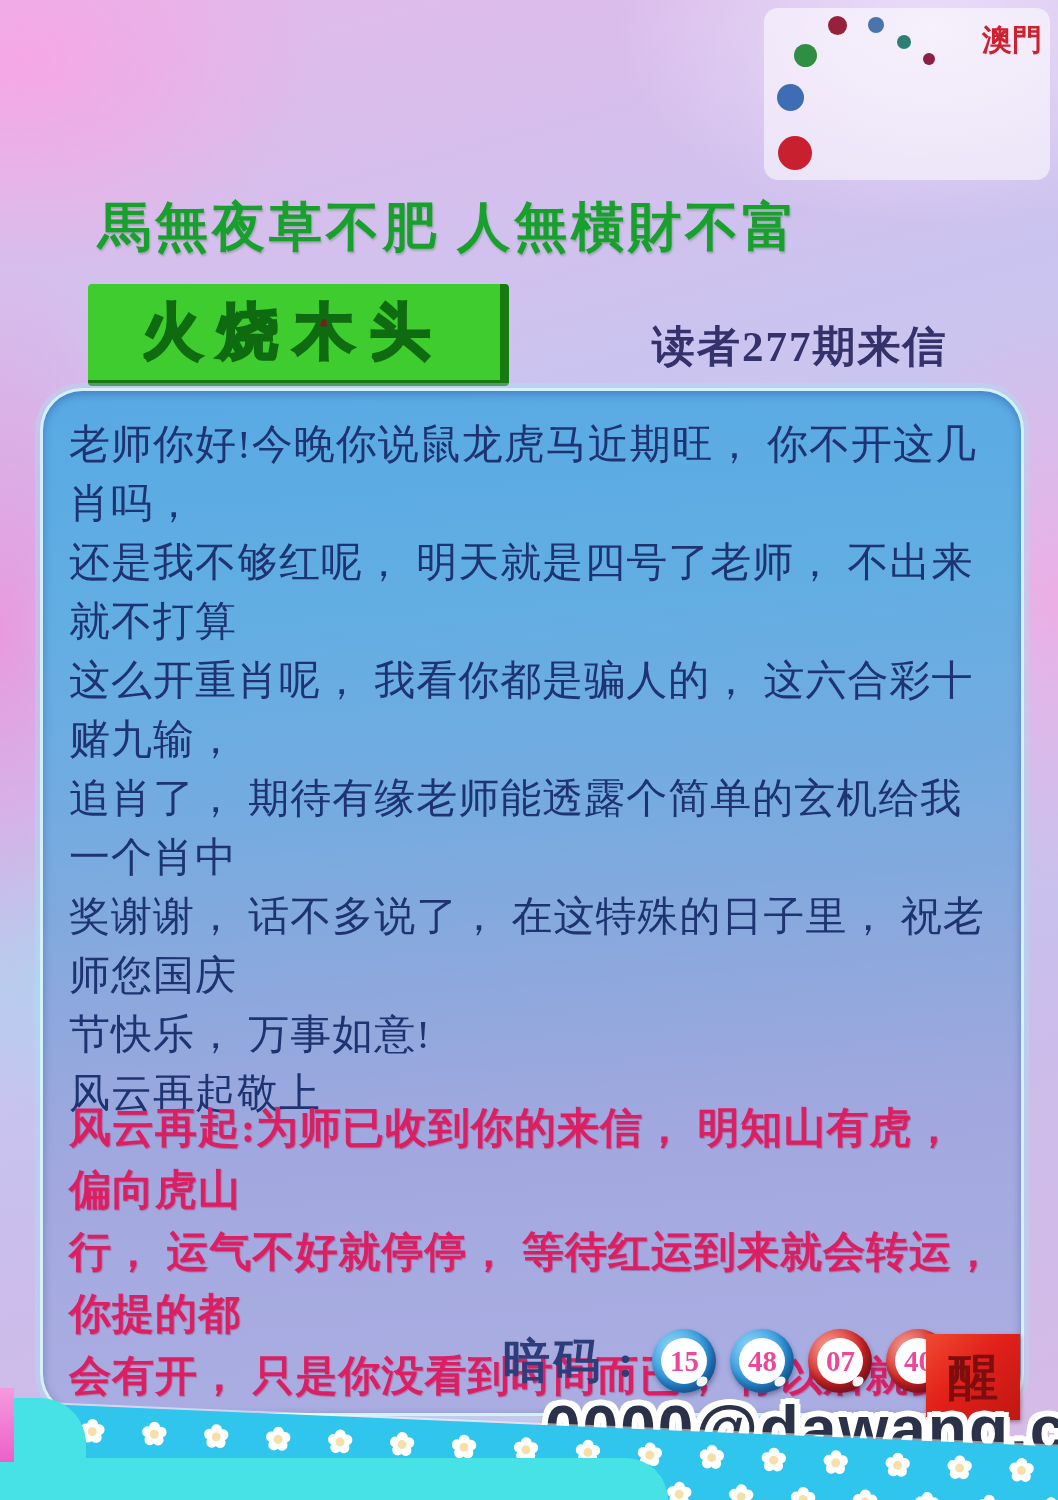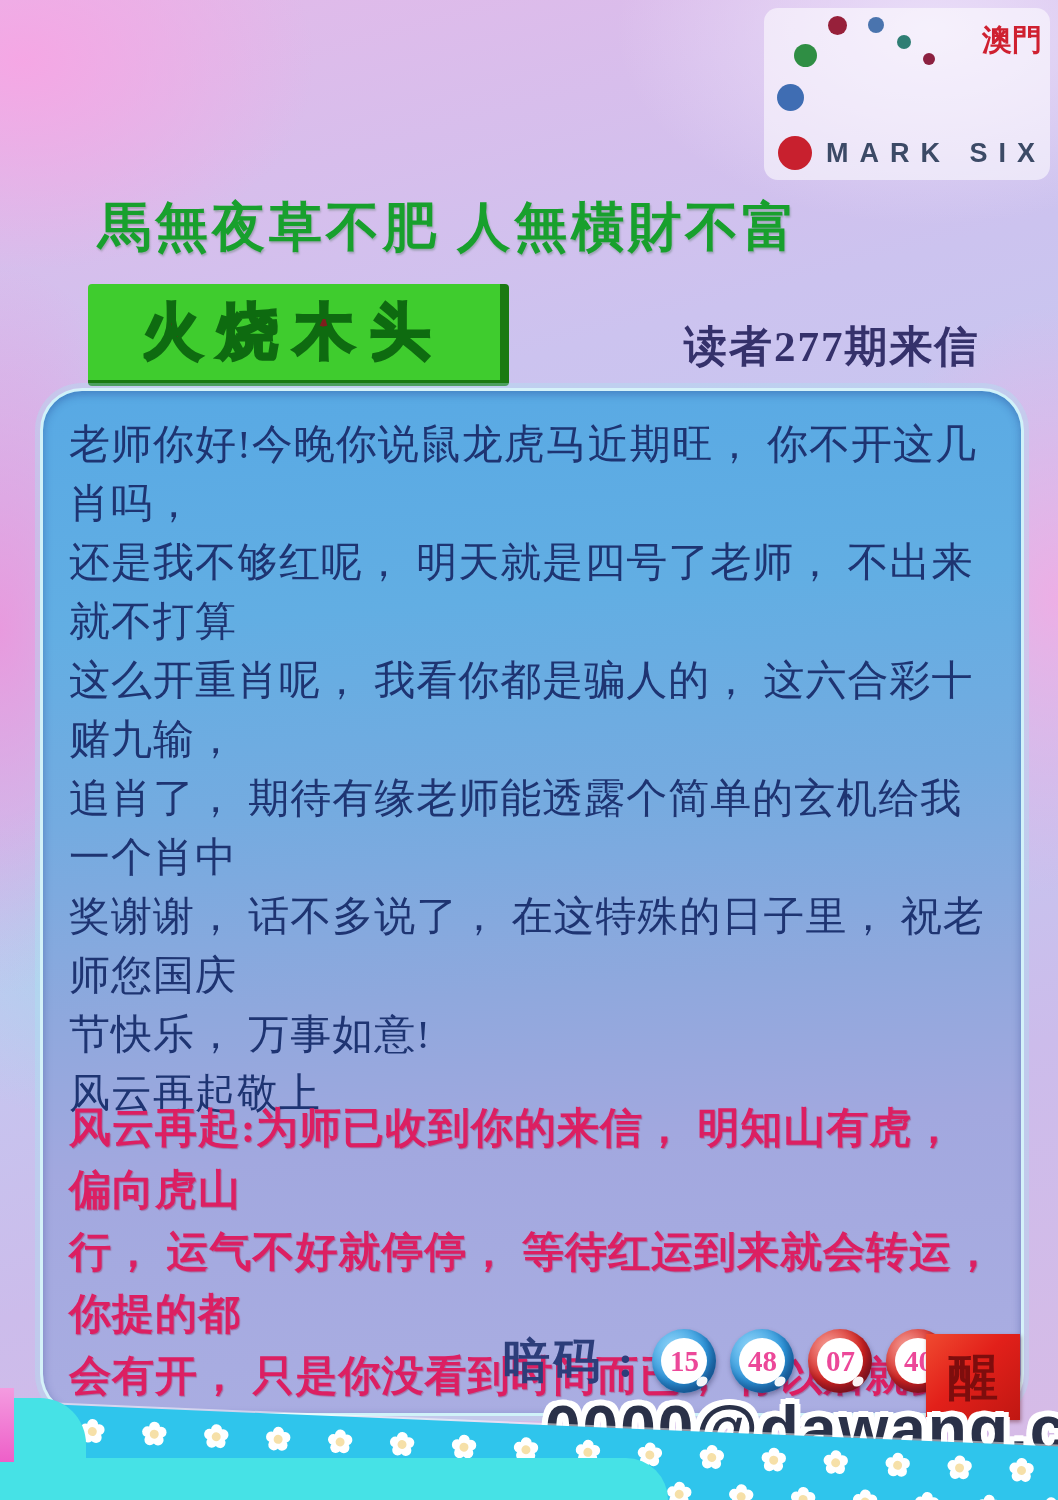--- a/index.html
+++ b/index.html
@@ -28,21 +28,21 @@
     letter-spacing:4px;}
   #logo-cn .cn-a{color:#2d6e96;}
   #logo-cn .cn-b{color:#7b3253;}
   #logo-en{left:826px;top:138px;font-size:27px;font-weight:600;letter-spacing:11px;color:#3c4a66;}
   
   #topic-box{left:88px;top:284px;width:412px;height:96px;background:#3fcc2e;
     border-right:9px solid #1a7a12;border-bottom:6px solid #1a7a12;border-radius:4px;
     display:flex;align-items:center;justify-content:center;}
   #topic-box span{font-size:60px;font-weight:900;letter-spacing:16px;color:#7f1d1d;
     -webkit-text-stroke:3px #0e6b10;font-family:"Liberation Serif",serif;}
-  #issue-label{left:684px;top:318px;font-size:43px;font-weight:600;color:#35316b;
+  #issue-label{left:652px;top:318px;font-size:43px;font-weight:600;color:#35316b;
     font-family:"Liberation Serif",serif;letter-spacing:2px;}
   
   #letter-box{left:40px;top:388px;width:978px;height:1022px;border-radius:42px;
     border:3px solid rgba(215,246,250,.95);
     box-shadow:0 0 0 5px rgba(170,230,240,.35), inset 0 3px 8px rgba(25,45,125,.35);
     background:linear-gradient(176deg,#58a9e4 0%,#62aee3 22%,#74abe0 40%,#8fa8dd 58%,#a2a8df 72%,#abadе2 86%,#aaaede 100%);
     background:linear-gradient(176deg,#58a9e4 0%,#62aee3 22%,#74abe0 40%,#8fa8dd 58%,#a2a8df 72%,#abaee2 100%);}
   #letter-text{position:absolute;left:26px;top:24px;width:924px;font-size:41px;font-weight:500;
     line-height:59px;color:#1e3472;letter-spacing:1px;font-family:"Liberation Serif",serif;}
   #reply-text{position:absolute;left:26px;top:706px;width:930px;font-size:42px;font-weight:800;
@@ -99,21 +99,20 @@
         <span class="logo-dot" style="left: 14px; top: 128px; width: 34px; height: 34px; background: rgb(200, 32, 46);"></span>
         <span class="logo-dot" style="left: 13px; top: 76px; width: 27px; height: 27px; background: rgb(63, 109, 179);"></span>
         <span class="logo-dot" style="left: 30px; top: 36px; width: 23px; height: 23px; background: rgb(47, 142, 68);"></span>
         <span class="logo-dot" style="left: 64px; top: 8px; width: 19px; height: 19px; background: rgb(151, 32, 58);"></span>
         <span class="logo-dot" style="left: 104px; top: 9px; width: 16px; height: 16px; background: rgb(74, 116, 174);"></span>
         <span class="logo-dot" style="left: 133px; top: 27px; width: 14px; height: 14px; background: rgb(47, 126, 116);"></span>
         <span class="logo-dot" style="left: 159px; top: 45px; width: 12px; height: 12px; background: rgb(140, 32, 64);"></span>
       </div>
   </div>
   <div class="abs" id="logo-region">澳門</div>
-  <div class="abs" id="logo-en">MARK SIX</div>
 
   <div class="abs" id="slogan">馬無夜草不肥  人無橫財不富</div>
 
   <div class="abs" id="topic-box">
     <span>火烧木头</span>
   </div>
   <div class="abs" id="issue-label">读者277期来信</div>
 
   <div class="abs" id="letter-box">
     <div id="letter-text">

